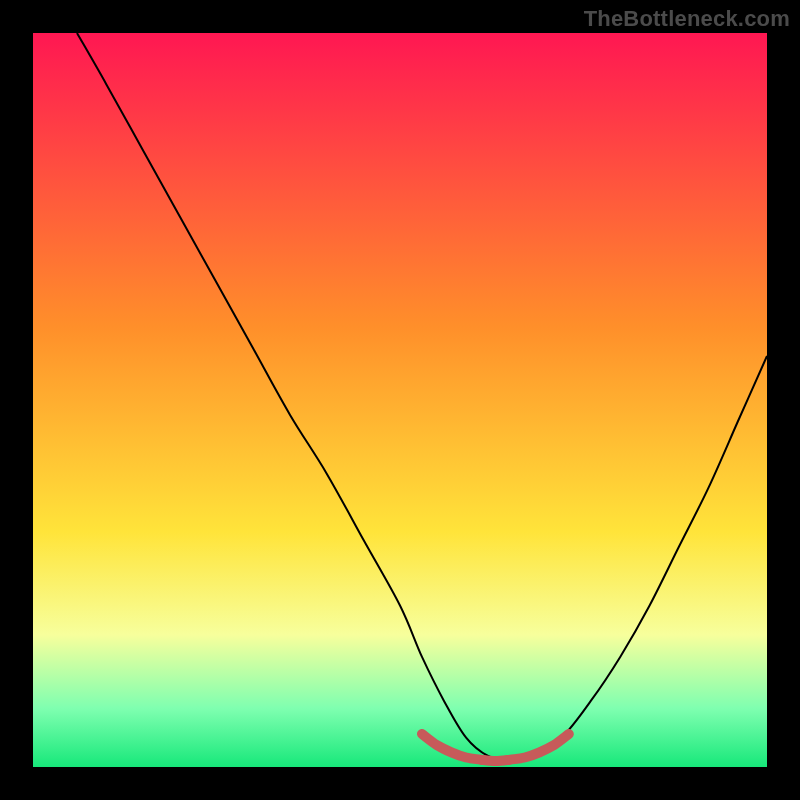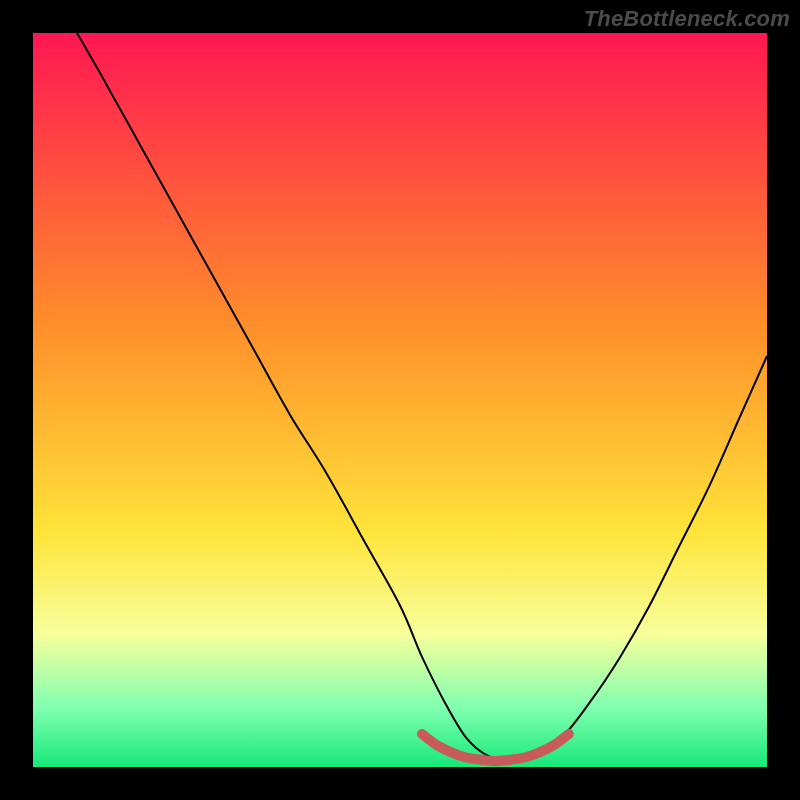--- a/index.html
+++ b/index.html
@@ -8,21 +8,20 @@
     width: 800px;
     height: 800px;
     background: #000;
     font-family: Arial, Helvetica, sans-serif;
   }
   .stage {
     position: relative;
     width: 800px;
     height: 800px;
     background: #7dd3fc;
-    font-style: italic;
   }
   .watermark {
     position: absolute;
     top: 6px;
     right: 10px;
     color: #4b4b4b;
     font-size: 22px;
     font-weight: 600;
     letter-spacing: 0.2px;
     z-index: 10;

